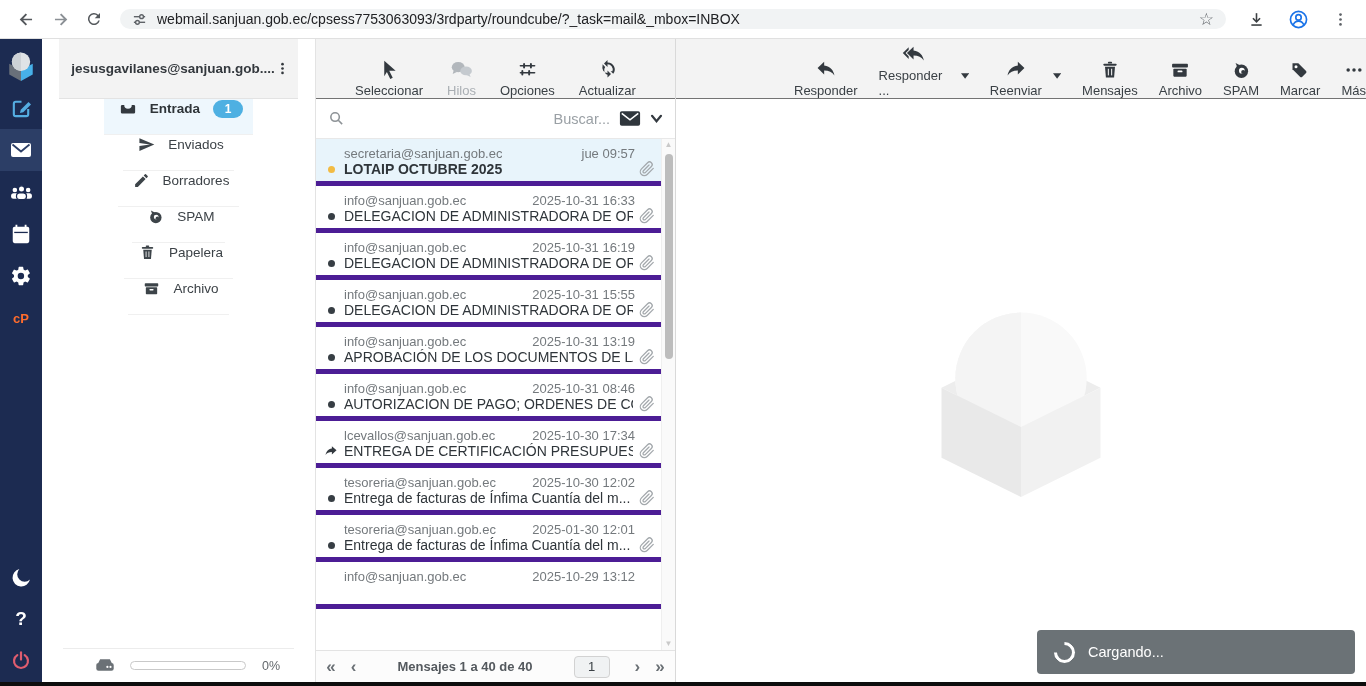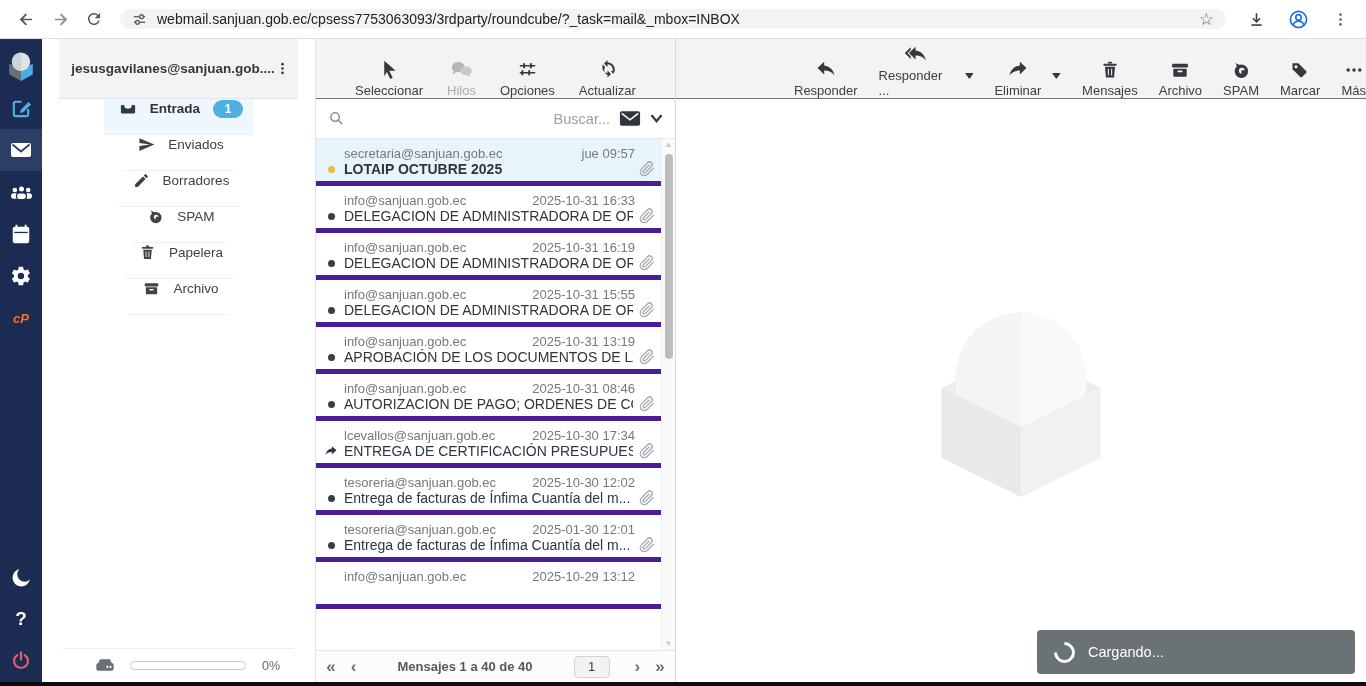--- a/index.html
+++ b/index.html
@@ -17,21 +17,21 @@
 
   
   .app { display:flex; height:644px; border-top:1px solid #e0e0e0; }
   .bottom-strip { height:4px; background:#0d0d0d; }
 
   
   .rail { width:42px; background:#1c2b51; display:flex; flex-direction:column; align-items:center; padding-top:6px; flex:none; }
   .rail-btn { width:42px; height:42px; display:flex; align-items:center; justify-content:center; flex:none; }
   .rail-btn.active { background:#2c3e66; }
   .rail-spacer { flex:1; }
-  .glyph-cp { color:#ff6c2c; font-style:italic; font-weight:bold; font-size:13px; }
+  .glyph-cp { color:#ff6c2c; font-weight:bold; font-size:13px; }
   .glyph-help { color:#fff; font-weight:bold; font-size:19px; }
 
   
   .folders-col { width:274px; border-right:1px solid #e3e3e3; display:flex; flex-direction:column; background:#fff; flex:none;align-items:center; }
   .account-header { height:60px; background:#f3f3f3; border-bottom:1px solid #e3e3e3;
                     display:flex; align-items:center; padding:0 8px 0 12px; }
   .account-email { flex:1; font-size:13.5px; font-weight:bold; color:#33383d; white-space:nowrap; overflow:hidden; }
   .folder-item { height:36px; display:flex; align-items:center; gap:13px; padding:0 10px 16px 15px;
                  font-size:13.5px; color:#3c4247; border-bottom:1px solid #f0f0f0; background:#fff; }
   .folder-item.active { background:#eef7fd; font-weight:bold; color:#2f3539; }
@@ -577,21 +577,21 @@
         </svg>
         <span>Responder ...</span>
       </div>
       <svg class="caret" width="9" height="6" viewBox="0 0 9 6">
           <polygon points="0,0 9,0 4.5,6" fill="#33393f"></polygon>
         </svg>
       <div class="tbtn">
         <svg width="22" height="22" viewBox="0 0 24 24">
           <path d="M14 8.2V4l7.2 7-7.2 7v-4.3c-5.2 0-8.8 1.7-11.2 5.3 1-5.3 4.2-10 11.2-10.8z" fill="#33393f"></path>
         </svg>
-        <span>Eliminar</span>
+        <span>Reenviar</span>
       </div>
       <svg class="caret" width="9" height="6" viewBox="0 0 9 6">
           <polygon points="0,0 9,0 4.5,6" fill="#33393f"></polygon>
         </svg>
       <div class="tbtn">
         <svg width="20" height="20" viewBox="0 0 24 24">
           <g fill="#33393f">
               <rect x="9.5" y="2" width="5" height="2.2" rx="1"></rect>
               <rect x="4" y="4.4" width="16" height="2.4" rx="1"></rect>
               <path d="M6 8h12l-1.1 13H7.1z"></path>

